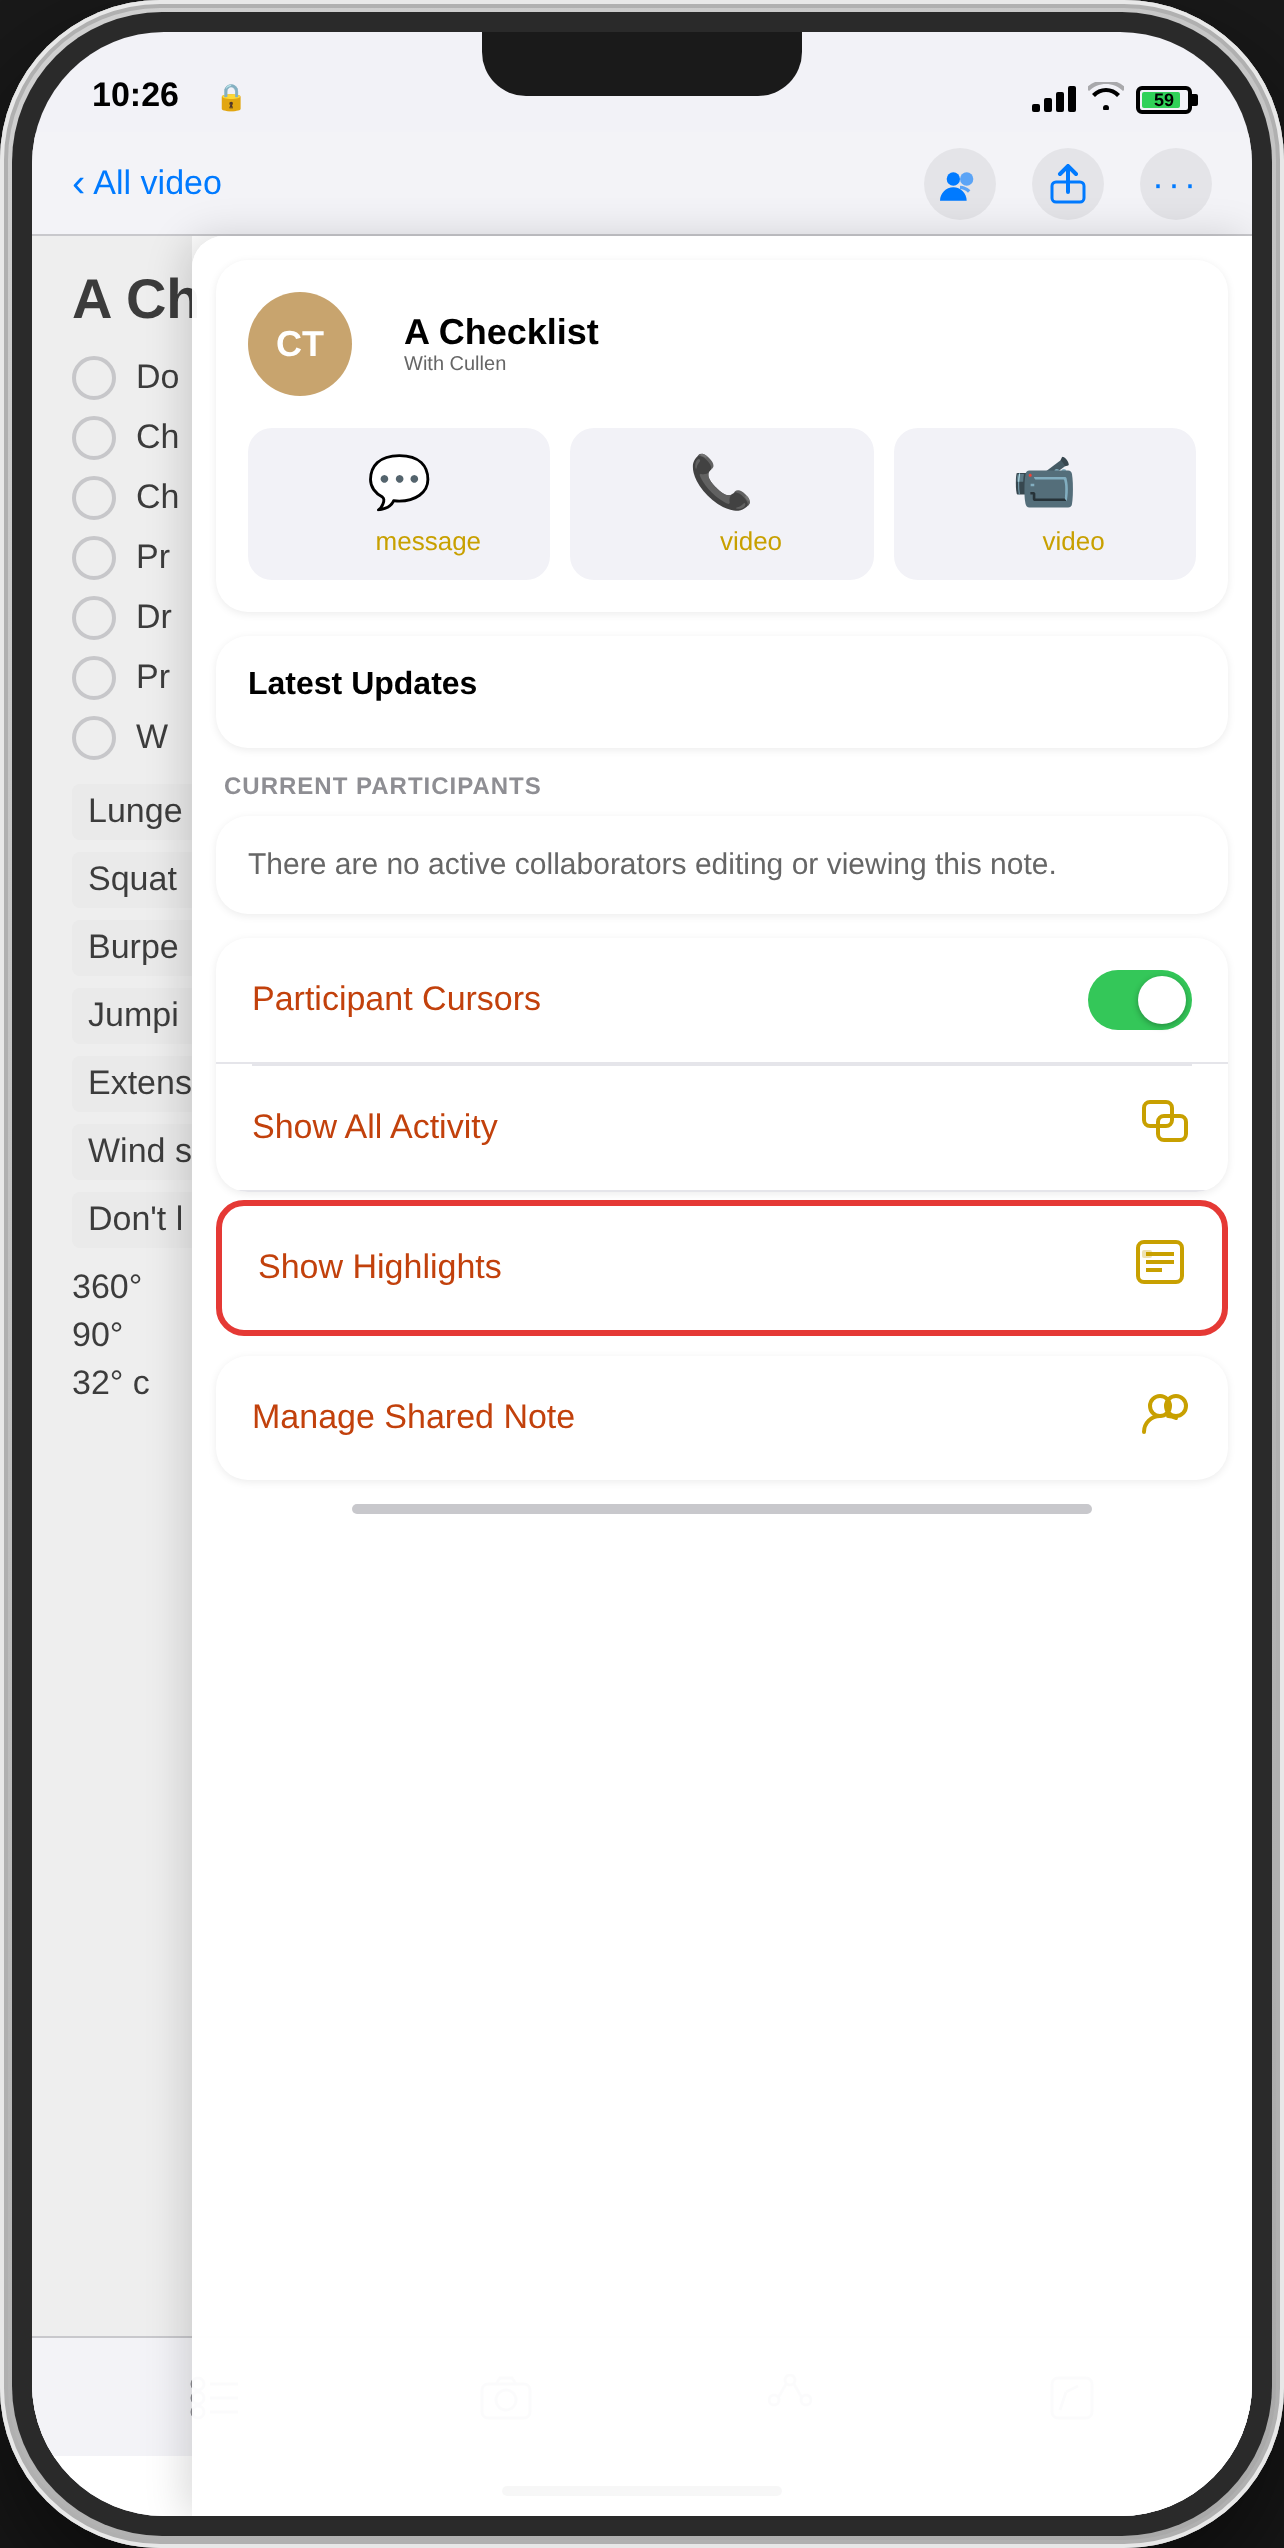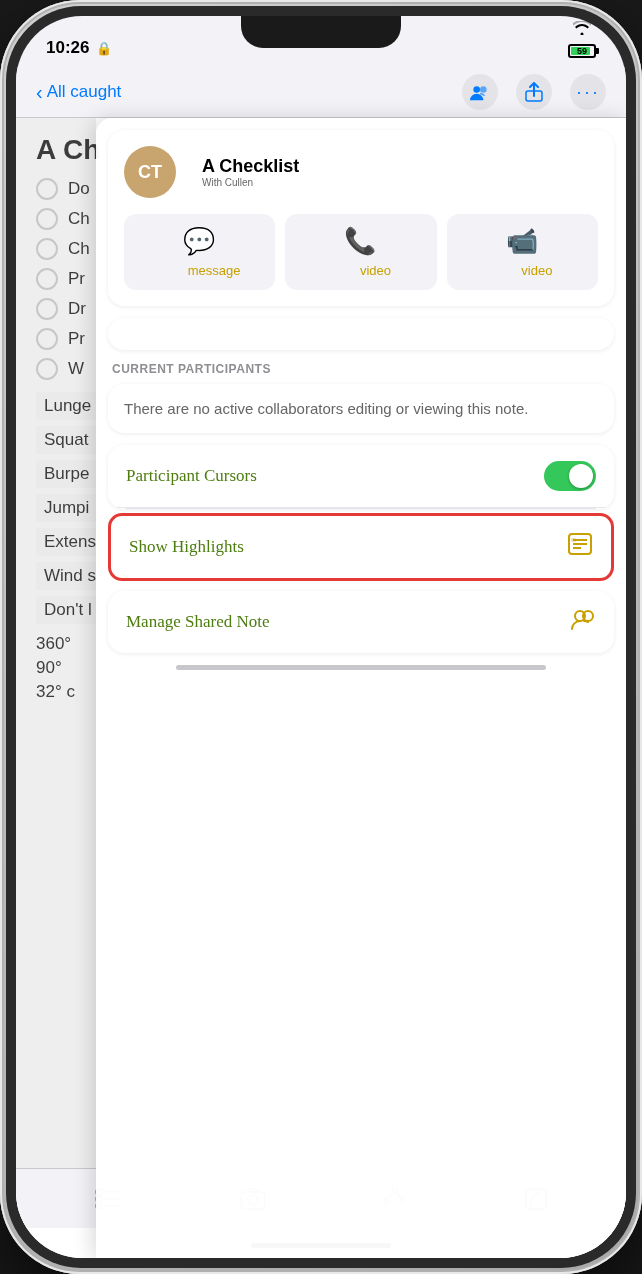--- a/index.html
+++ b/index.html
@@ -67,28 +67,27 @@
       z-index: 99;
       background: transparent;
     }
 
     .status-time {
       font-size: 17px;
       font-weight: 700;
       color: #000;
       display: flex;
       align-items: center;
-      gap: 5px;
+      gap: 16px;
     }
 
     .status-right {
       display: flex;
       align-items: center;
       gap: 6px;
-      flex-direction: column;
     }
 
     .signal-bars {
       display: flex;
       align-items: flex-end;
       gap: 2px;
     }
 
     .signal-bar {
       width: 4px;
@@ -417,22 +416,21 @@
       border-bottom: 0.5px solid #e5e5ea;
       cursor: pointer;
     }
 
     .settings-row:last-child {
       border-bottom: none;
     }
 
     .settings-row-label {
       font-size: 17px;
-      color: #4d7c0f;
-      font-family: Liberation Serif, serif;
+      color: #c2410c;
     }
 
     .settings-row-right {
       display: flex;
       align-items: center;
     }
 
     
     .toggle {
       width: 52px;
@@ -515,21 +513,21 @@
           <div class="battery">
             <div class="battery-fill"></div>
             <span class="battery-text">59</span>
           </div>
         </div>
       </div>
 
       <div class="nav-bar">
         <div class="nav-back">
           <span class="nav-chevron">‹</span>
-          <span class="nav-title">All caught</span>
+          <span class="nav-title">All video</span>
         </div>
         <div class="nav-icons">
           <div class="nav-icon-btn">
             <svg width="20" height="18" viewBox="0 0 24 20" fill="none">
               <circle cx="8" cy="7" r="4" fill="#007aff"></circle>
               <circle cx="16" cy="7" r="4" fill="#007aff" opacity="0.6"></circle>
               <path d="M0 20c0-4.4 3.6-8 8-8s8 3.6 8 8" fill="#007aff"></path>
               <path d="M12 12c2 0 4 1 5.5 2.5" stroke="#007aff" stroke-width="2" opacity="0.6"></path>
             </svg>
           </div>
@@ -613,20 +611,21 @@
               <span class="action-btn-label">video</span>
             </div>
             <div class="action-btn">
               <span class="action-btn-icon">📹</span>
               <span class="action-btn-label">video</span>
             </div>
           </div>
         </div>
 
         <div class="section-card">
+          <div class="section-heading">Latest Updates</div>
         </div>
 
         <div class="participants-label">CURRENT PARTICIPANTS</div>
 
         <div class="section-card">
           <div class="section-subtext">There are no active collaborators editing or viewing this note.</div>
         </div>
 
         <div class="settings-card">
 
@@ -634,20 +633,31 @@
             <span class="settings-row-label">Participant Cursors</span>
             <div class="settings-row-right">
               <div class="toggle">
                 <div class="toggle-knob"></div>
               </div>
             </div>
           </div>
 
           <div class="settings-divider"></div>
 
+          <div class="settings-row">
+            <span class="settings-row-label">Show All Activity</span>
+            <div class="settings-row-right">
+              <span class="row-icon">
+                <svg width="26" height="24" viewBox="0 0 26 24" fill="none">
+                  <rect x="2" y="2" width="14" height="12" rx="3" stroke="#c8a000" stroke-width="2" fill="none"></rect>
+                  <rect x="9" y="9" width="14" height="12" rx="3" stroke="#c8a000" stroke-width="2" fill="none"></rect>
+                </svg>
+              </span>
+            </div>
+          </div>
 
           <div class="settings-divider"></div>
         </div>
 
         <div style="margin: -8px 12px 0; position: relative;">
           <div style="border: 3px solid #e53935; border-radius: 14px; background: #fff; overflow: hidden;">
             <div class="settings-row" style="border-bottom: none;">
               <span class="settings-row-label">Show Highlights</span>
               <div class="settings-row-right">
                 <span class="row-icon">

